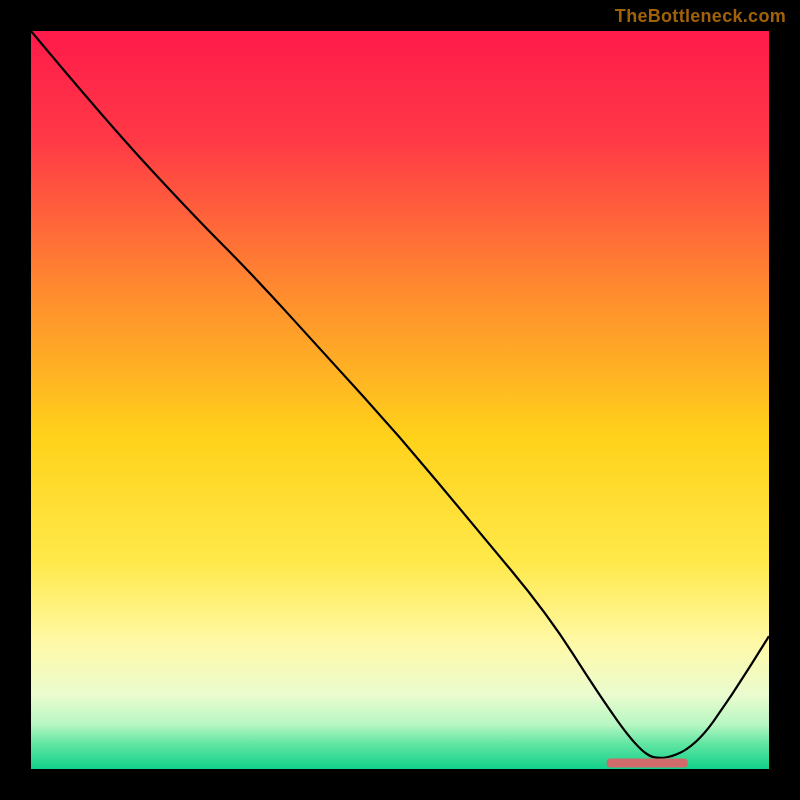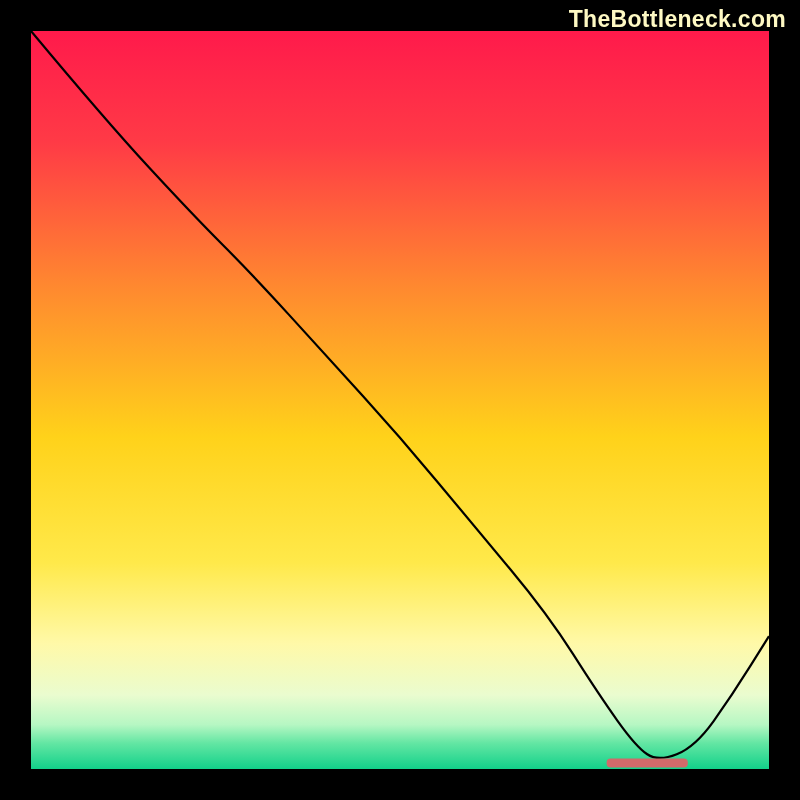--- a/index.html
+++ b/index.html
@@ -15,22 +15,22 @@
     position: absolute;
     left: 31px;
     top: 31px;
     width: 738px;
     height: 738px;
   }
   .watermark {
     position: absolute;
     top: 6px;
     right: 14px;
-    color: #fef9c3;
-    font-size: 23px;
+    color: #a16207;
+    font-size: 18px;
     font-weight: 600;
     letter-spacing: 0.3px;
   }
   svg { display: block; }
 </style>
 </head>
 <body>
 
 <div class="watermark">TheBottleneck.com</div>
 

